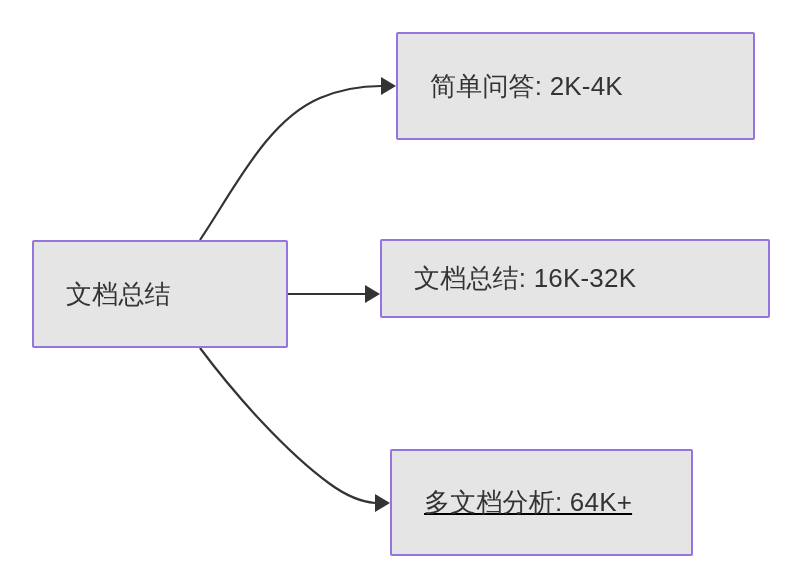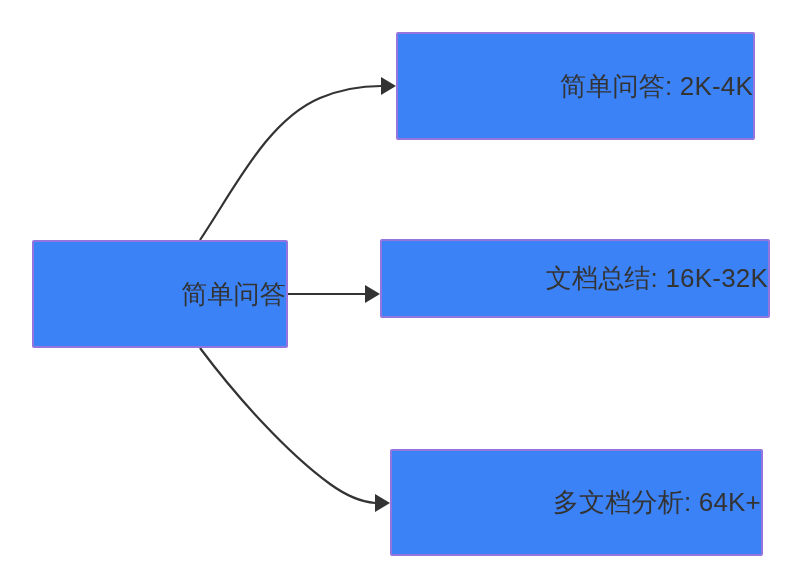--- a/index.html
+++ b/index.html
@@ -25,27 +25,28 @@
     position: absolute;
     left: 0;
     top: 0;
     width: 787px;
     height: 572px;
     pointer-events: none;
   }
   .node {
     position: absolute;
     box-sizing: border-box;
-    background: #3b82f6;
+    background: #e5e5e5;
     border: 2px solid #9474dd;
     border-radius: 2px;
     display: flex;
     align-items: center;
-    justify-content: flex-end;
+    justify-content: flex-start;
     text-align: center;
+    padding-left: 32px;
   }
   .node-label {
     color: #333333;
     font-size: 26px;
     line-height: 1.25;
     white-space: nowrap;
     letter-spacing: 0.2px;
   }
   #node-root {
     left: 32px;
@@ -61,22 +62,23 @@
   }
   #node-doc-summary {
     left: 380px;
     top: 239px;
     width: 390px;
     height: 79px;
   }
   #node-multi-doc {
     left: 390px;
     top: 449px;
-    width: 373px;
+    width: 303px;
     height: 107px;
+    text-decoration: underline;
   }
   .edge-path {
     fill: none;
     stroke: #333333;
     stroke-width: 2.2;
   }
   .edge-arrow {
     fill: #333333;
     stroke: none;
   }
@@ -98,21 +100,21 @@
       <polygon class="edge-arrow" points="365,285 380,294 365,303"></polygon>
     </g>
 
     <g>
       <path class="edge-path" d="M 200,348 C 236,396 286,452 330,484 C 348,497 363,502 375,503"></path>
       <polygon class="edge-arrow" points="375,494 390,503 375,512"></polygon>
     </g>
   </svg>
 
   <div class="node" id="node-root">
-    <span class="node-label">简单问答</span>
+    <span class="node-label">文档总结</span>
   </div>
 
   <div class="node" id="node-simple-qa">
     <span class="node-label">简单问答: 2K-4K</span>
   </div>
 
   <div class="node" id="node-doc-summary">
     <span class="node-label">文档总结: 16K-32K</span>
   </div>
 

